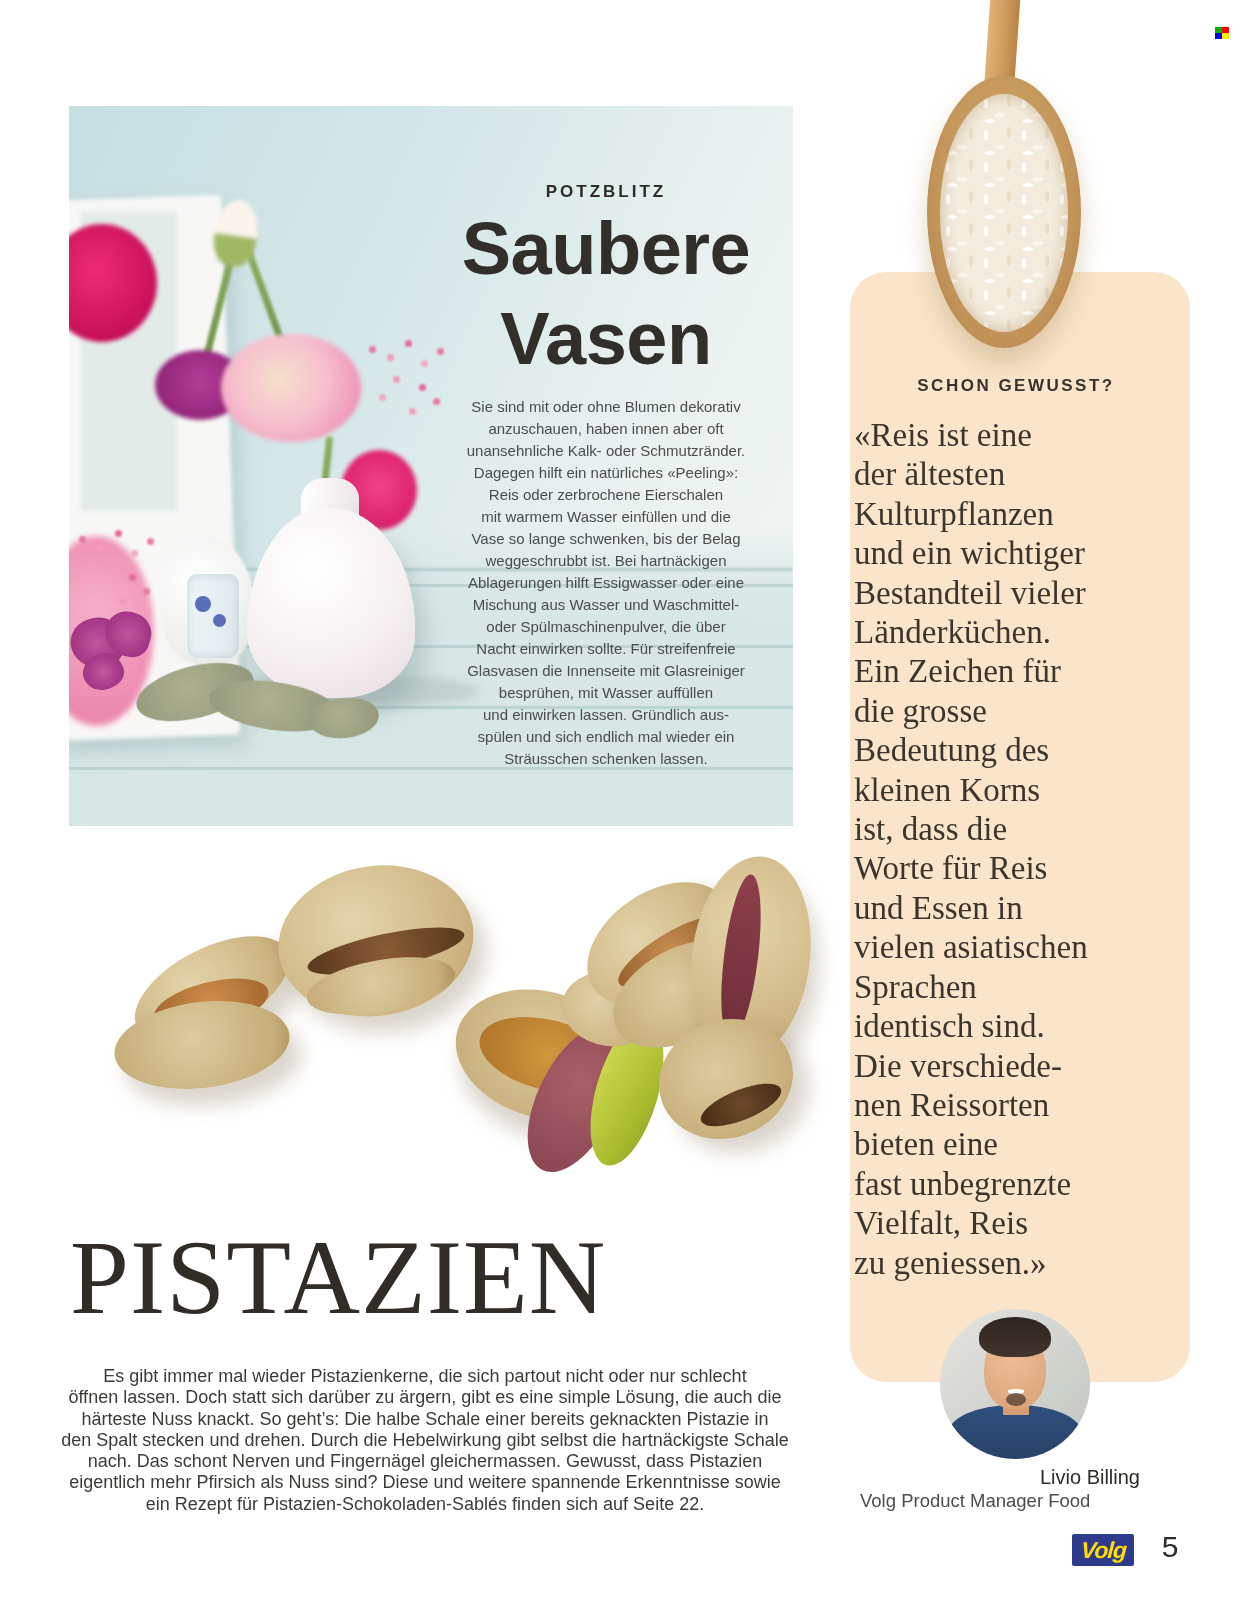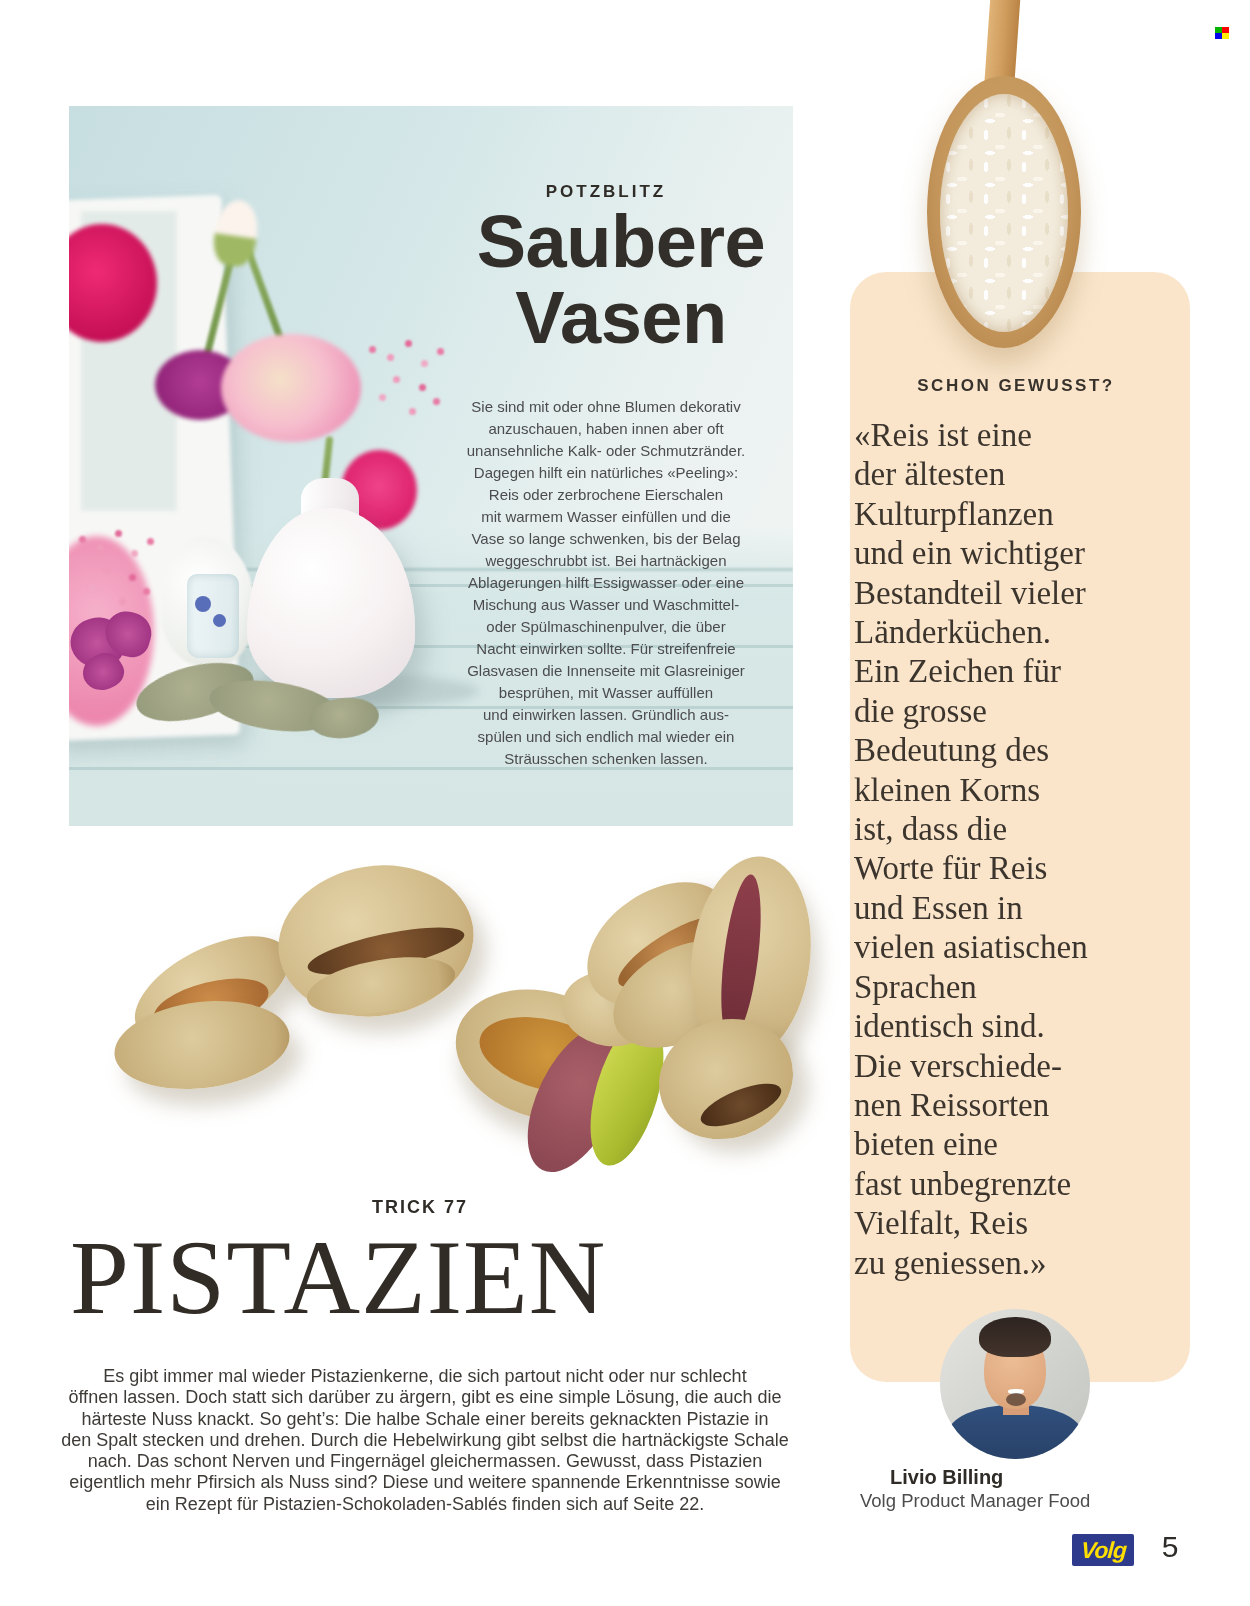--- a/index.html
+++ b/index.html
@@ -50,21 +50,21 @@
      background:linear-gradient(90deg,rgba(236,244,246,.95),rgba(220,233,236,.9));box-shadow:inset 0 0 8px rgba(160,190,195,.6);}
   .pv-bottle i{position:absolute;border-radius:50%;background:#3f57ae;opacity:.85;}
   .pv-butterfly{left:2px;top:506px;width:92px;height:84px;position:absolute;filter:blur(.5px);}
   .pv-wing{position:absolute;background:radial-gradient(circle at 50% 50%,#c2539c,#9c3180 85%);border-radius:60% 60% 50% 70%;}
   .pv-leaf{position:absolute;border-radius:50%;background:radial-gradient(circle at 45% 40%,#aeb08f,#93997b 85%);filter:blur(.6px);}
   .pv-shadow{position:absolute;border-radius:50%;background:rgba(90,110,110,.18);filter:blur(5px);}
 
   
   .kicker{font-weight:700;text-align:center;}
   .kicker1{left:400px;top:182px;width:412px;font-size:17px;letter-spacing:3px;color:#2f2b27;}
-  .title1{left:415px;top:204px;width:412px;text-align:center;font-size:74px;line-height:76px;
+  .title1{left:400px;top:204px;width:412px;text-align:center;font-size:74px;line-height:90px;
      font-weight:700;color:#322e2a;white-space:pre-line;letter-spacing:-.5px;}
   .body1{left:418px;top:396px;width:376px;text-align:center;font-size:15px;line-height:22px;
      color:#4c4c4e;white-space:pre-line;}
 
   
   .factbox{left:850px;top:272px;width:340px;height:1110px;border-radius:36px;background:#fae5cb;}
   .kicker2{left:856px;top:376px;width:320px;font-size:17px;letter-spacing:2.5px;color:#38322c;}
   .quote{left:854px;top:416px;width:332px;text-align:left;font-family:"Liberation Serif",serif;
      font-size:33px;line-height:39.4px;color:#3c352d;white-space:pre-line;}
 
@@ -105,21 +105,21 @@
   .p-shirt{position:absolute;left:8px;top:96px;width:134px;height:60px;border-radius:48% 48% 0 0;
      background:linear-gradient(180deg,#31507e,#274066);}
   .p-neck{position:absolute;left:63px;top:80px;width:26px;height:26px;background:#d79d76;}
   .p-head{position:absolute;left:44px;top:20px;width:62px;height:80px;border-radius:50% 50% 44% 44%;
      background:radial-gradient(circle at 45% 38%,#ecbd95,#dda57c 80%);}
   .p-hair{position:absolute;left:39px;top:8px;width:72px;height:40px;border-radius:52% 52% 42% 42%;
      background:linear-gradient(180deg,#2e2420,#43342c);}
   .p-goatee{position:absolute;left:66px;top:84px;width:20px;height:13px;border-radius:50%;
      background:rgba(60,45,38,.65);}
   .p-smile{position:absolute;left:68px;top:80px;width:16px;height:5px;border-radius:40%;background:#fdfdfb;}
-  .person-name{left:890px;top:1466px;width:250px;text-align:left;font-size:20px;font-weight:700;color:#2f2b27;}
+  .person-name{left:890px;top:1466px;width:250px;text-align:right;font-size:20px;font-weight:400;color:#2f2b27;}
   .person-role{left:860px;top:1490px;width:310px;font-size:18.5px;color:#4c4c4e;}
 
   
   .volg-logo{left:1072px;top:1534px;width:62px;height:32px;border-radius:2px;
      display:flex;align-items:center;justify-content:center;}
   .volg-logo span{font-weight:700;font-style:italic;font-size:23px;letter-spacing:-1px;
      transform:skewX(-4deg);}
   .pagenum{left:1148px;top:1530px;width:44px;text-align:center;font-size:30px;color:#2e2b28;}
 </style>
 </head>
@@ -252,21 +252,20 @@
     <div class="slit" style="left:500px;top:82px;width:120px;height:36px;transform:rotate(-32deg);background:radial-gradient(circle at 50% 50%,#c78e52,#9a6531 85%);"></div>
     <div class="nut tan2" style="left:498px;top:96px;width:150px;height:92px;transform:rotate(-28deg);"></div>
 
     <div class="nut tan1 nutshadow" style="left:582px;top:4px;width:118px;height:204px;transform:rotate(7deg);"></div>
     <div class="slit" style="left:614px;top:22px;width:34px;height:166px;transform:rotate(7deg);background:linear-gradient(180deg,#8e3f4a,#6e2e38);"></div>
 
     <div class="nut tan2 nutshadow" style="left:548px;top:168px;width:136px;height:118px;transform:rotate(-20deg);"></div>
     <div class="slit" style="left:588px;top:238px;width:86px;height:30px;transform:rotate(-22deg);background:radial-gradient(circle at 50% 50%,#6d4a2b,#4c2f18 85%);"></div>
   </div>
 
-  <div class="abs kicker kicker3">TRICK 77</div>
   <div class="abs title2">PISTAZIEN</div>
   <div class="abs body2">Es gibt immer mal wieder Pistazienkerne, die sich partout nicht oder nur schlecht
 öffnen lassen. Doch statt sich darüber zu ärgern, gibt es eine simple Lösung, die auch die
 härteste Nuss knackt. So geht’s: Die halbe Schale einer bereits geknackten Pistazie in
 den Spalt stecken und drehen. Durch die Hebelwirkung gibt selbst die hartnäckigste Schale
 nach. Das schont Nerven und Fingernägel gleichermassen. Gewusst, dass Pistazien
 eigentlich mehr Pfirsich als Nuss sind? Diese und weitere spannende Erkenntnisse sowie
 ein Rezept für Pistazien-Schokoladen-Sablés finden sich auf Seite 22.</div>
 
   <div class="abs volg-logo" style="background: rgb(46, 58, 140);">

